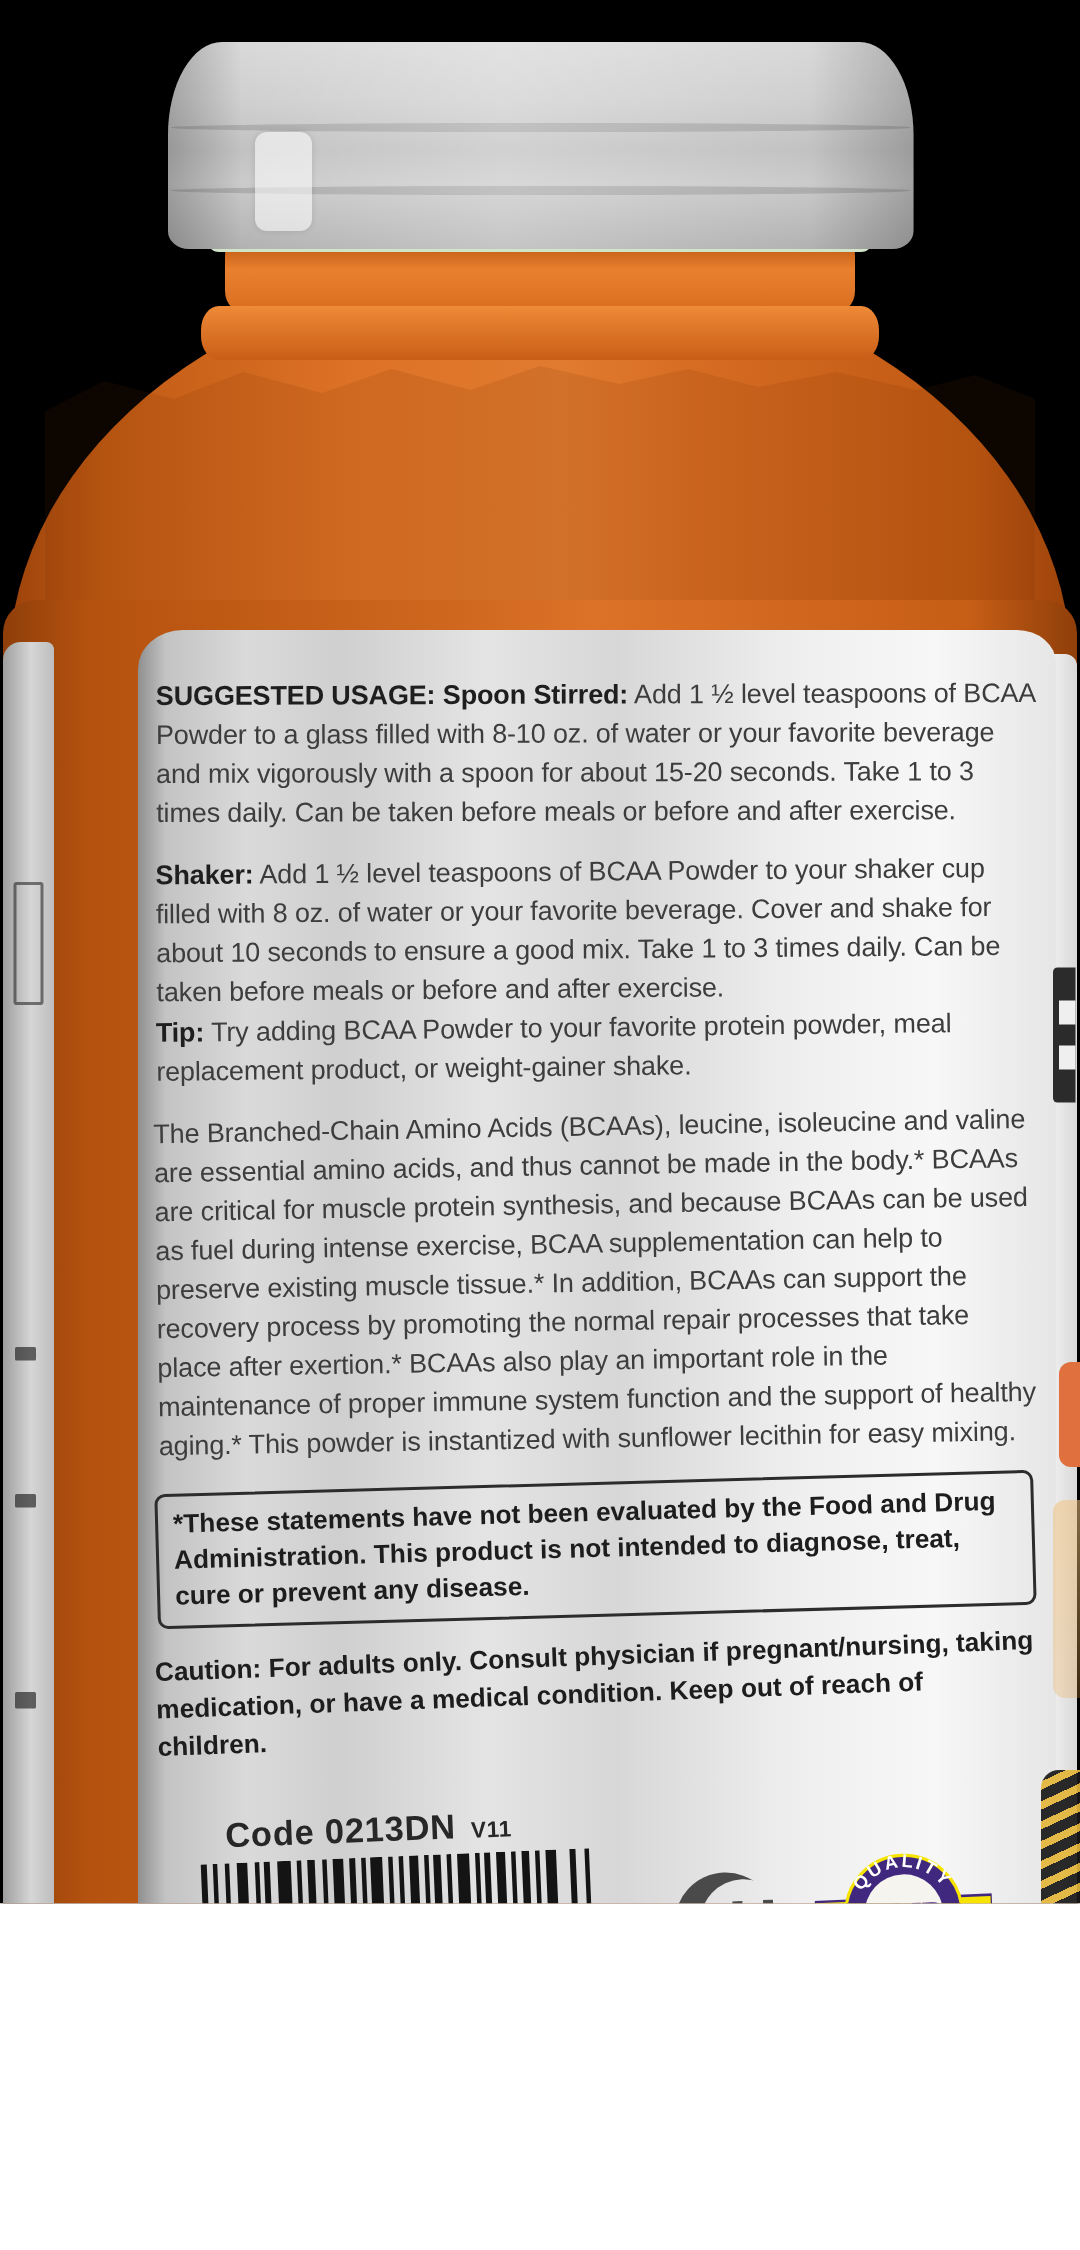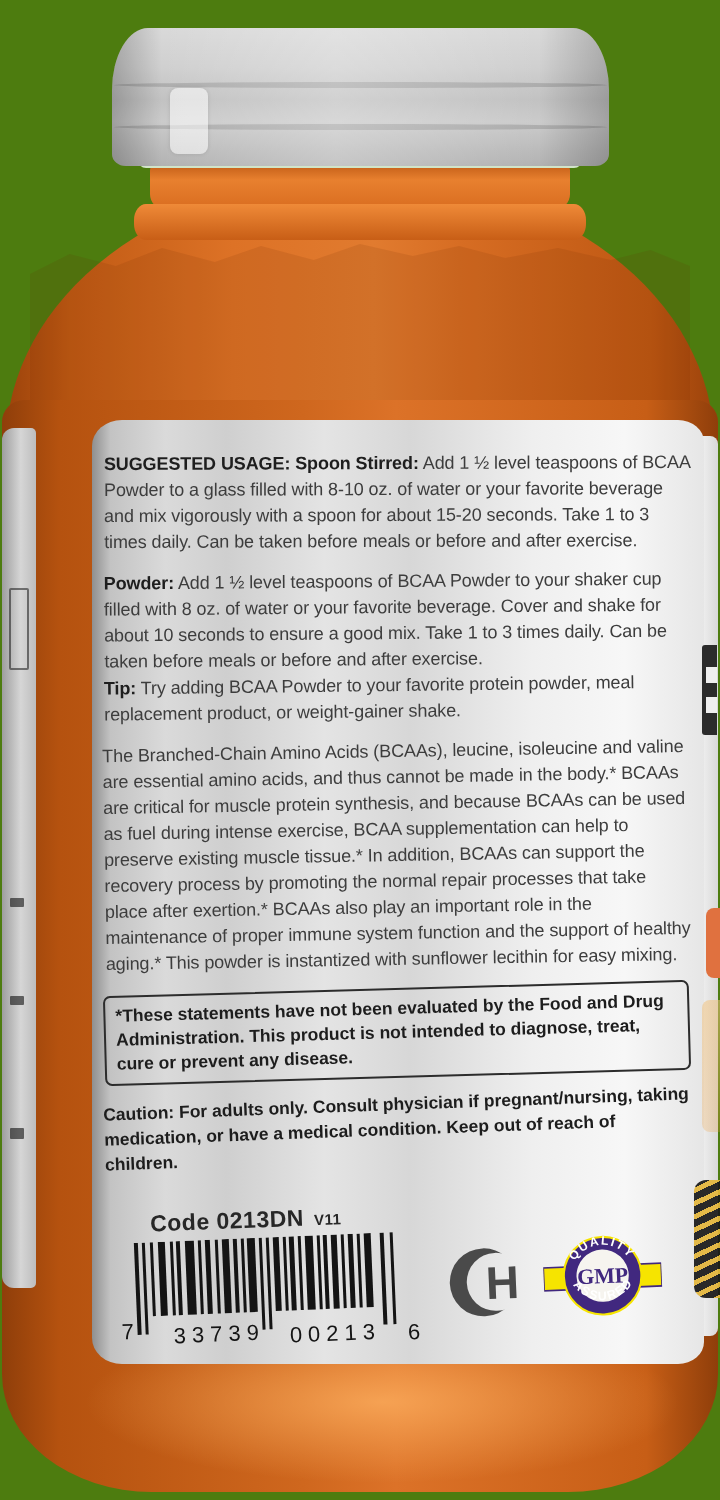--- a/index.html
+++ b/index.html
@@ -1,16 +1,16 @@
 <!DOCTYPE html>
 <html><head>
 <meta charset="utf-8">
 <style>
   html,body{margin:0;padding:0;background:#ffffff;}
-  .stage{position:relative;width:720px;height:1500px;background:#4d7c0f;overflow:hidden;
+  .stage{position:relative;width:720px;height:1269px;background:#000000;overflow:hidden;
          font-family:"Liberation Sans", sans-serif;}
   .abs{position:absolute;}
 
   
   .cap{top:28px;left:112px;width:497px;height:138px;
        background:linear-gradient(180deg,#d9d9d9 0%,#d0d0d0 28%,#c2c2c2 52%,#cbcbcb 68%,#b2b2b2 100%);
        border-radius:36px 36px 14px 14px / 62px 62px 12px 12px;z-index:3;}
   .cap-shade{top:0;left:0;right:0;bottom:0;border-radius:inherit;
        background:linear-gradient(90deg,rgba(0,0,0,.22),rgba(0,0,0,0) 10%,rgba(255,255,255,.25) 45%,rgba(0,0,0,0) 86%,rgba(0,0,0,.20));}
   .cap-ridge{left:2px;right:2px;height:6px;background:rgba(40,40,40,.16);border-radius:50%;}
@@ -112,21 +112,21 @@
     <div class="frag-bar" style="top:568px;height:9px;"></div>
     <div class="frag-bar" style="top:700px;height:11px;"></div>
   </div>
 
   <div class="abs right-strip"></div>
 
   <div class="abs label">
 
     <p class="p1"><b>SUGGESTED USAGE: Spoon Stirred:</b><span> Add 1 ½ level teaspoons of BCAA Powder to a glass filled with 8-10 oz. of water or your favorite beverage and mix vigorously with a spoon for about 15-20 seconds. Take 1 to 3 times daily. Can be taken before meals or before and after exercise.</span></p>
 
-    <p class="p2"><b>Powder:</b><span> Add 1 ½ level teaspoons of BCAA Powder to your shaker cup filled with 8 oz. of water or your favorite beverage. Cover and shake for about 10 seconds to ensure a good mix. Take 1 to 3 times daily. Can be taken before meals or before and after exercise.</span></p>
+    <p class="p2"><b>Shaker:</b><span> Add 1 ½ level teaspoons of BCAA Powder to your shaker cup filled with 8 oz. of water or your favorite beverage. Cover and shake for about 10 seconds to ensure a good mix. Take 1 to 3 times daily. Can be taken before meals or before and after exercise.</span></p>
     <p class="p2b"><b>Tip:</b><span> Try adding BCAA Powder to your favorite protein powder, meal replacement product, or weight-gainer shake.</span></p>
 
     <p class="p3">The Branched-Chain Amino Acids (BCAAs), leucine, isoleucine and valine are essential amino acids, and thus cannot be made in the body.* BCAAs are critical for muscle protein synthesis, and because BCAAs can be used as fuel during intense exercise, BCAA supplementation can help to preserve existing muscle tissue.* In addition, BCAAs can support the recovery process by promoting the normal repair processes that take place after exertion.* BCAAs also play an important role in the maintenance of proper immune system function and the support of healthy aging.* This powder is instantized with sunflower lecithin for easy mixing.</p>
 
     <div class="disclaimer">*These statements have not been evaluated by the Food and Drug Administration. This product is not intended to diagnose, treat, cure or prevent any disease.</div>
 
     <div class="caution">Caution: For adults only. Consult physician if pregnant/nursing, taking medication, or have a medical condition. Keep out of reach of children.</div>
 
     <div class="code-row">
       <span class="code-main">Code 0213DN</span>

